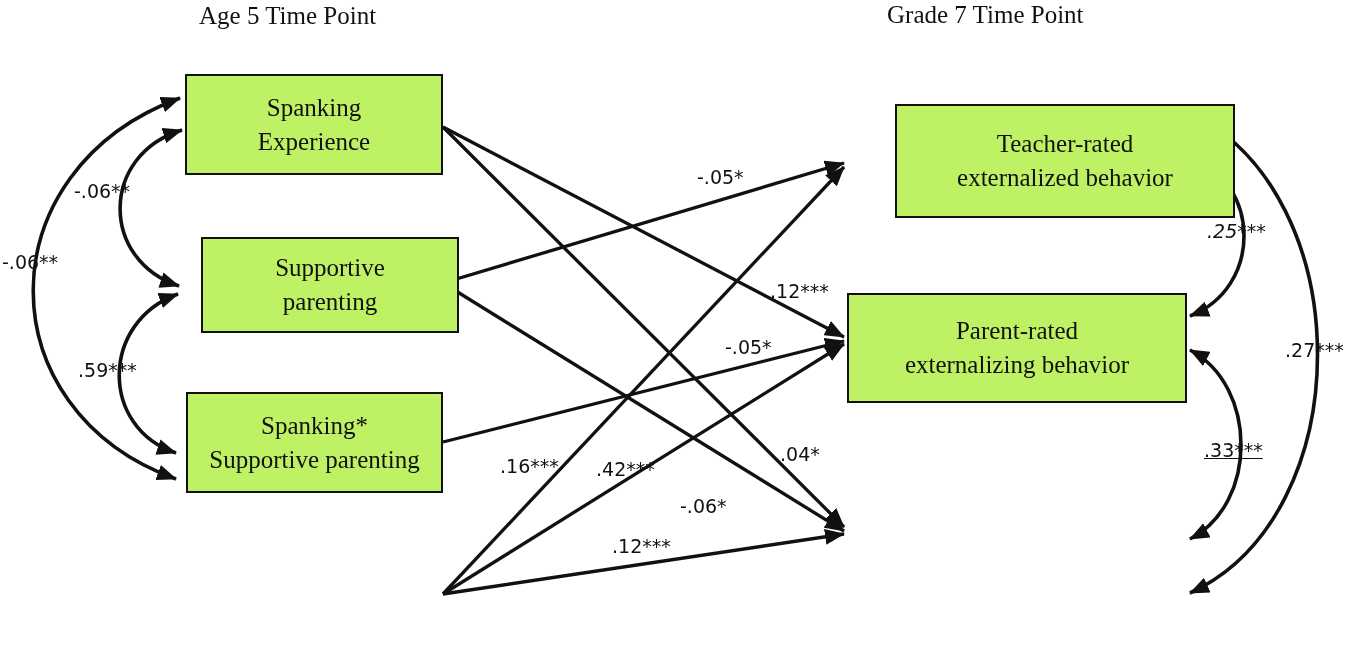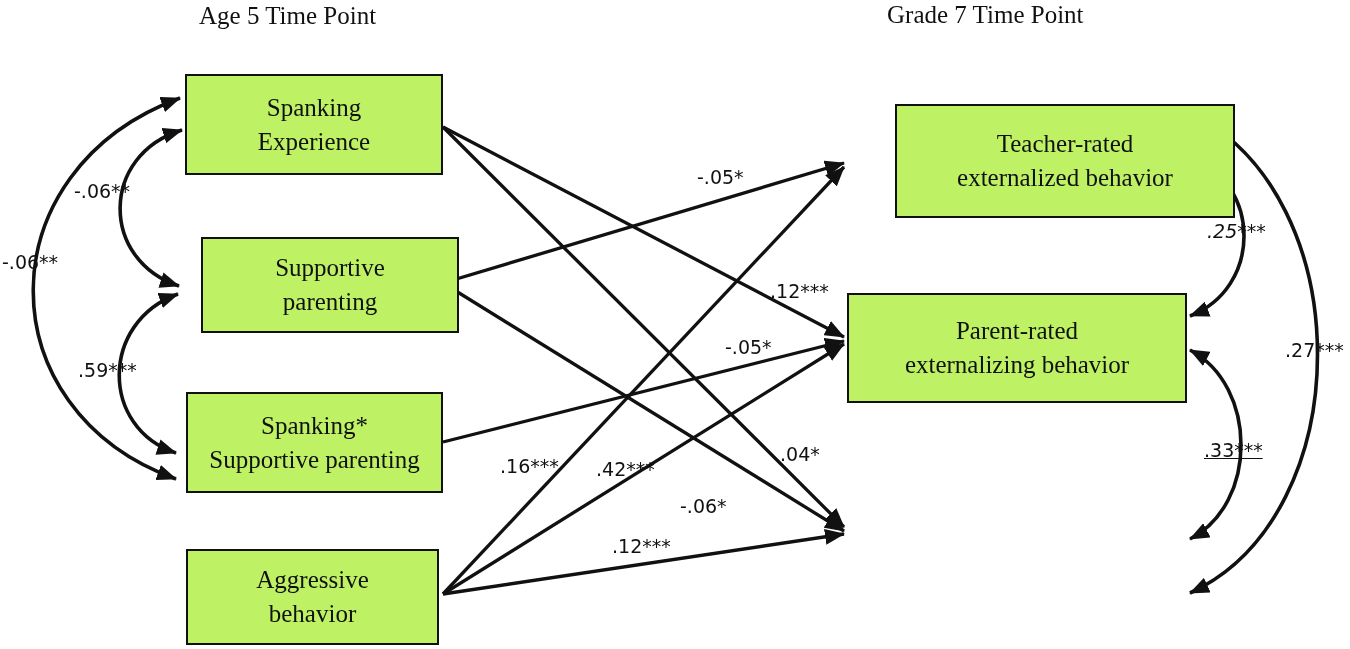--- a/index.html
+++ b/index.html
@@ -88,22 +88,20 @@
 
   <div class="timepoint-title" style="left:199px; top:2px;">Age 5 Time Point</div>
   <div class="timepoint-title" style="left:887px; top:1px;">Grade 7 Time Point</div>
 
   <div class="node-box" style="left:185px; top:74px; width:258px; height:101px;">Spanking
 Experience</div>
   <div class="node-box" style="left:201px; top:237px; width:258px; height:96px;">Supportive
 parenting</div>
   <div class="node-box" style="left:186px; top:392px; width:257px; height:101px;">Spanking*
 Supportive parenting</div>
-  <div class="node-box" style="left:186px; top:549px; width:253px; height:96px;">Aggressive
-behavior</div>
 
   <div class="node-box" style="left:847px; top:104px; width:340px; height:114px;margin-left:48px;">Teacher-rated
 externalized behavior</div>
   <div class="node-box" style="left:847px; top:293px; width:340px; height:110px;">Parent-rated
 externalizing behavior</div>
 
   <div class="coef" style="left:697px; top:167px;">-.05*</div>
   <div class="coef" style="left:770px; top:281px;">.12***</div>
   <div class="coef" style="left:725px; top:337px;">-.05*</div>
   <div class="coef" style="left:780px; top:444px;">.04*</div>

